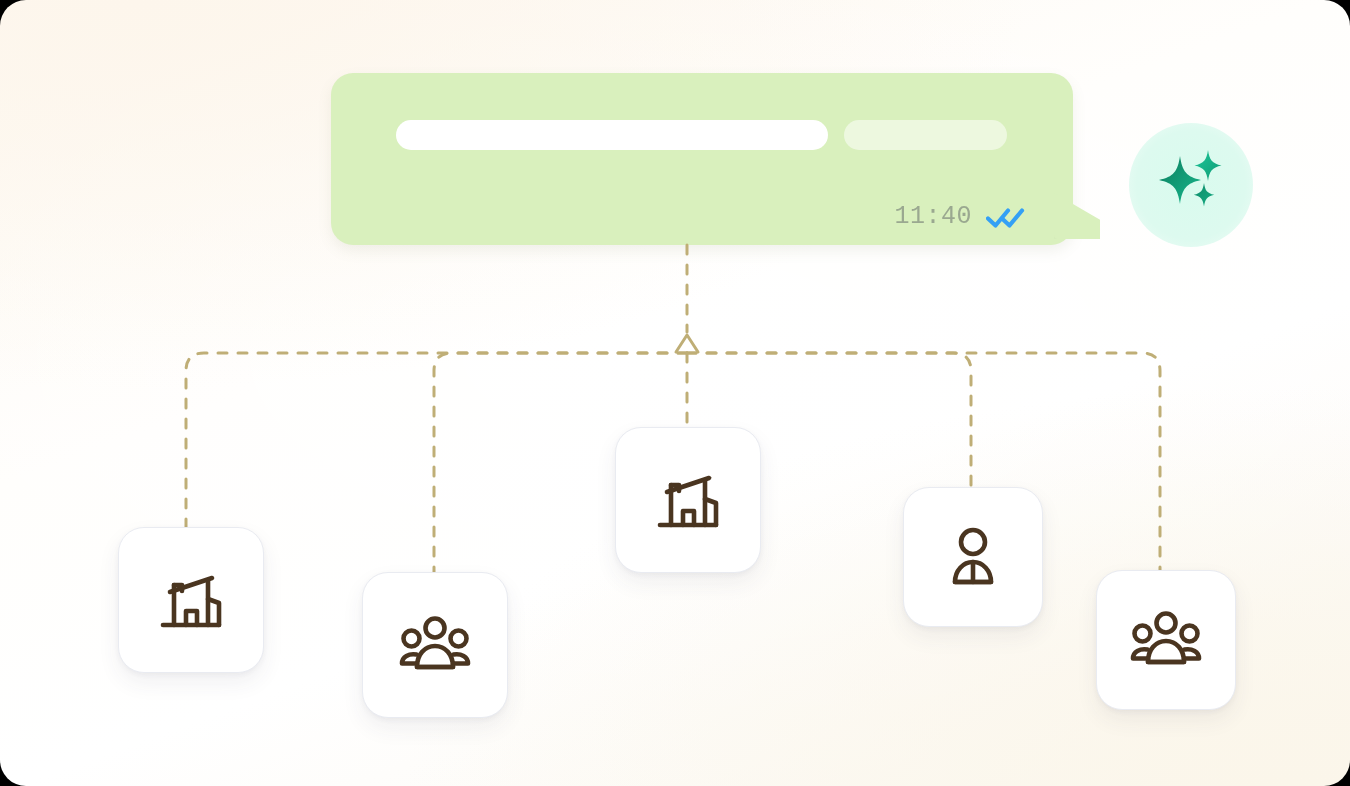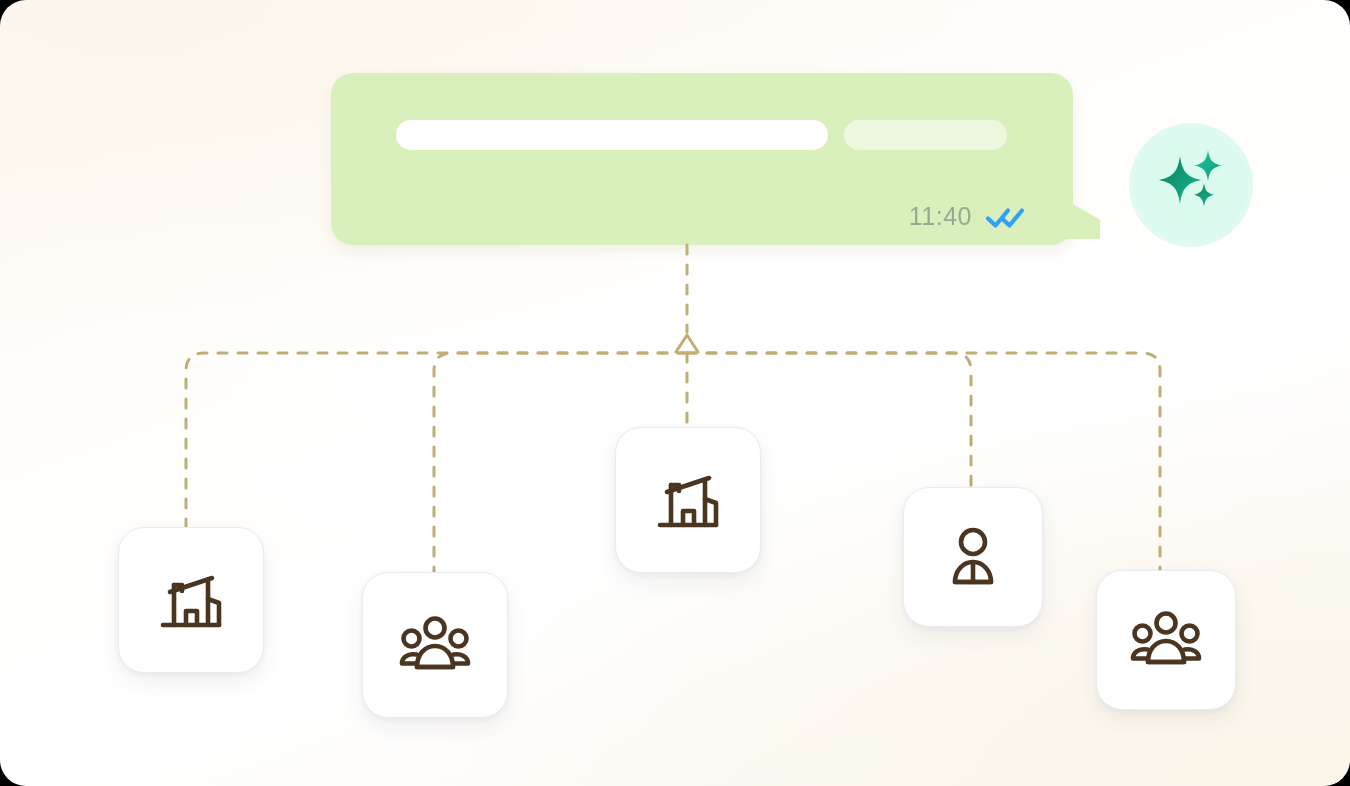--- a/index.html
+++ b/index.html
@@ -19,20 +19,21 @@
     position: relative;
     width: 1350px;
     height: 786px;
     border-radius: 26px;
     overflow: hidden;
     background:
       radial-gradient(120% 90% at 10% 0%,   #fdf6ec 0%, rgba(253,246,236,0) 55%),
       radial-gradient(110% 85% at 96% 100%, #fbf6ea 0%, rgba(251,246,234,0) 60%),
       radial-gradient(90%  70% at 50% 45%,  #ffffff 0%, rgba(255,255,255,0) 70%),
       linear-gradient(160deg, #fdf8f0 0%, #fffefc 38%, #ffffff 62%, #fbf7ef 100%);
+    font-family: Liberation Mono, monospace;
   }
 
   
   #bubble-wrap {
     position: absolute;
     left: 331px;
     top: 73px;
     width: 742px;
     height: 172px;
   }

